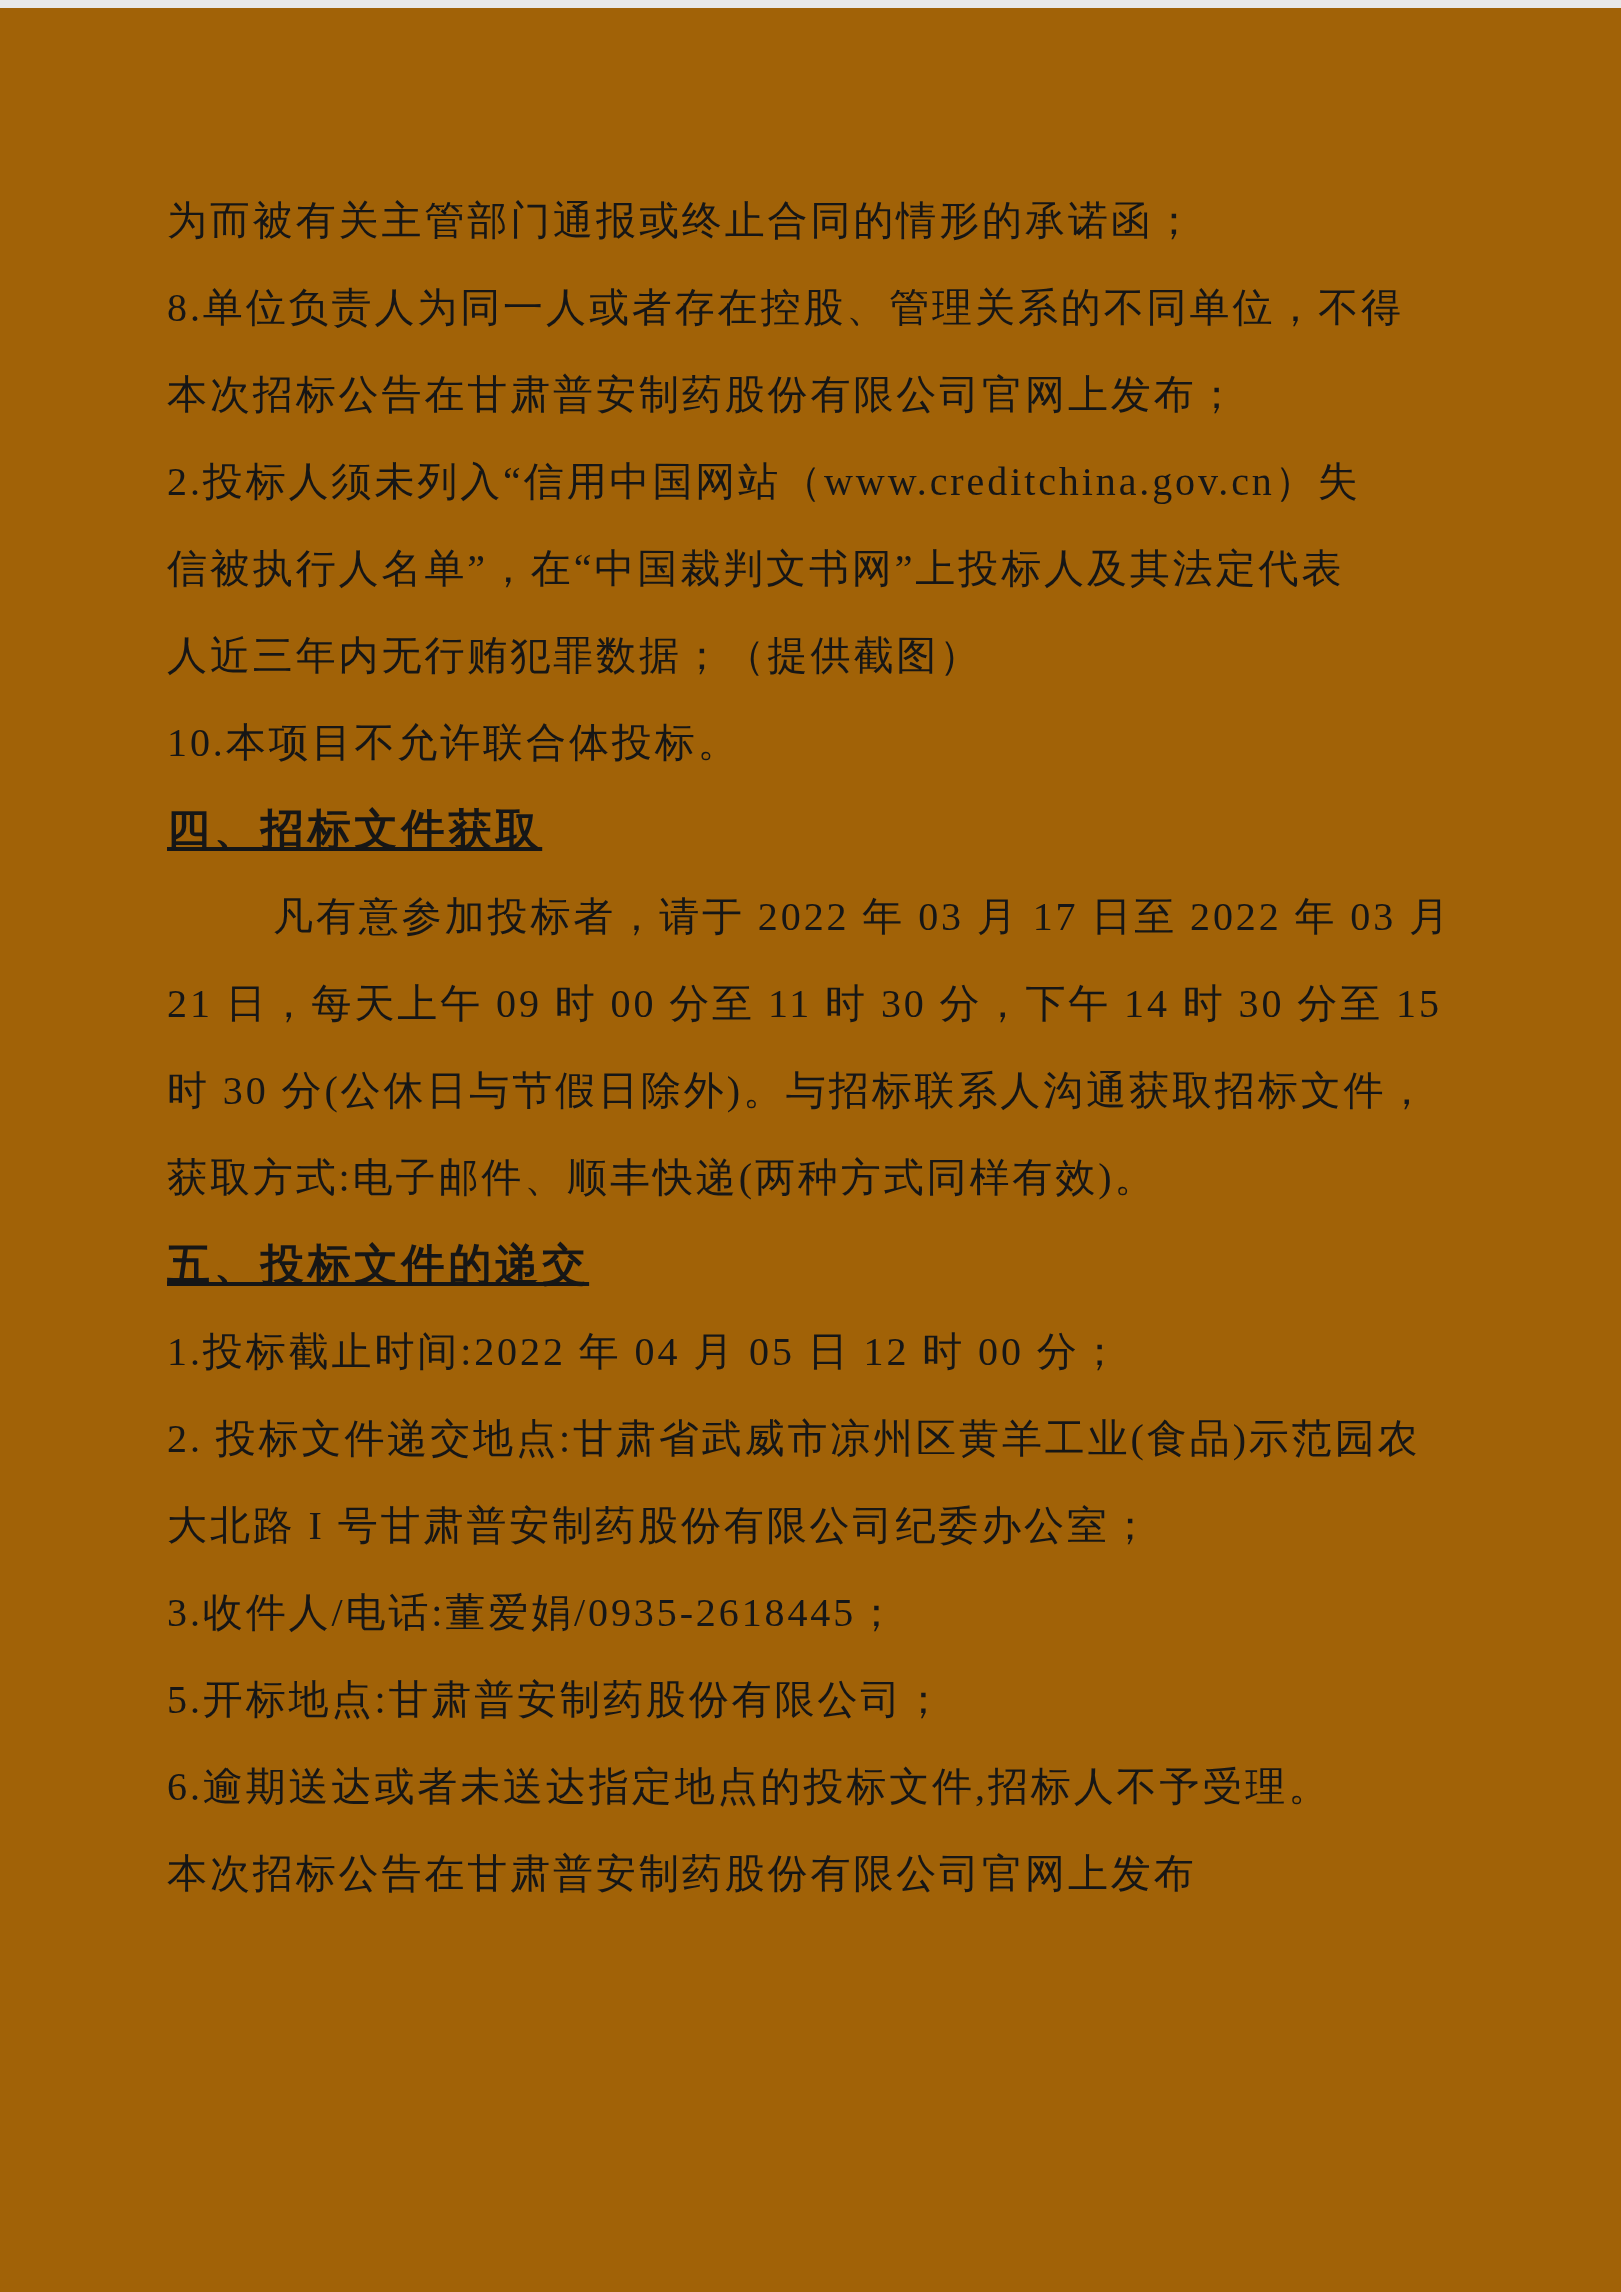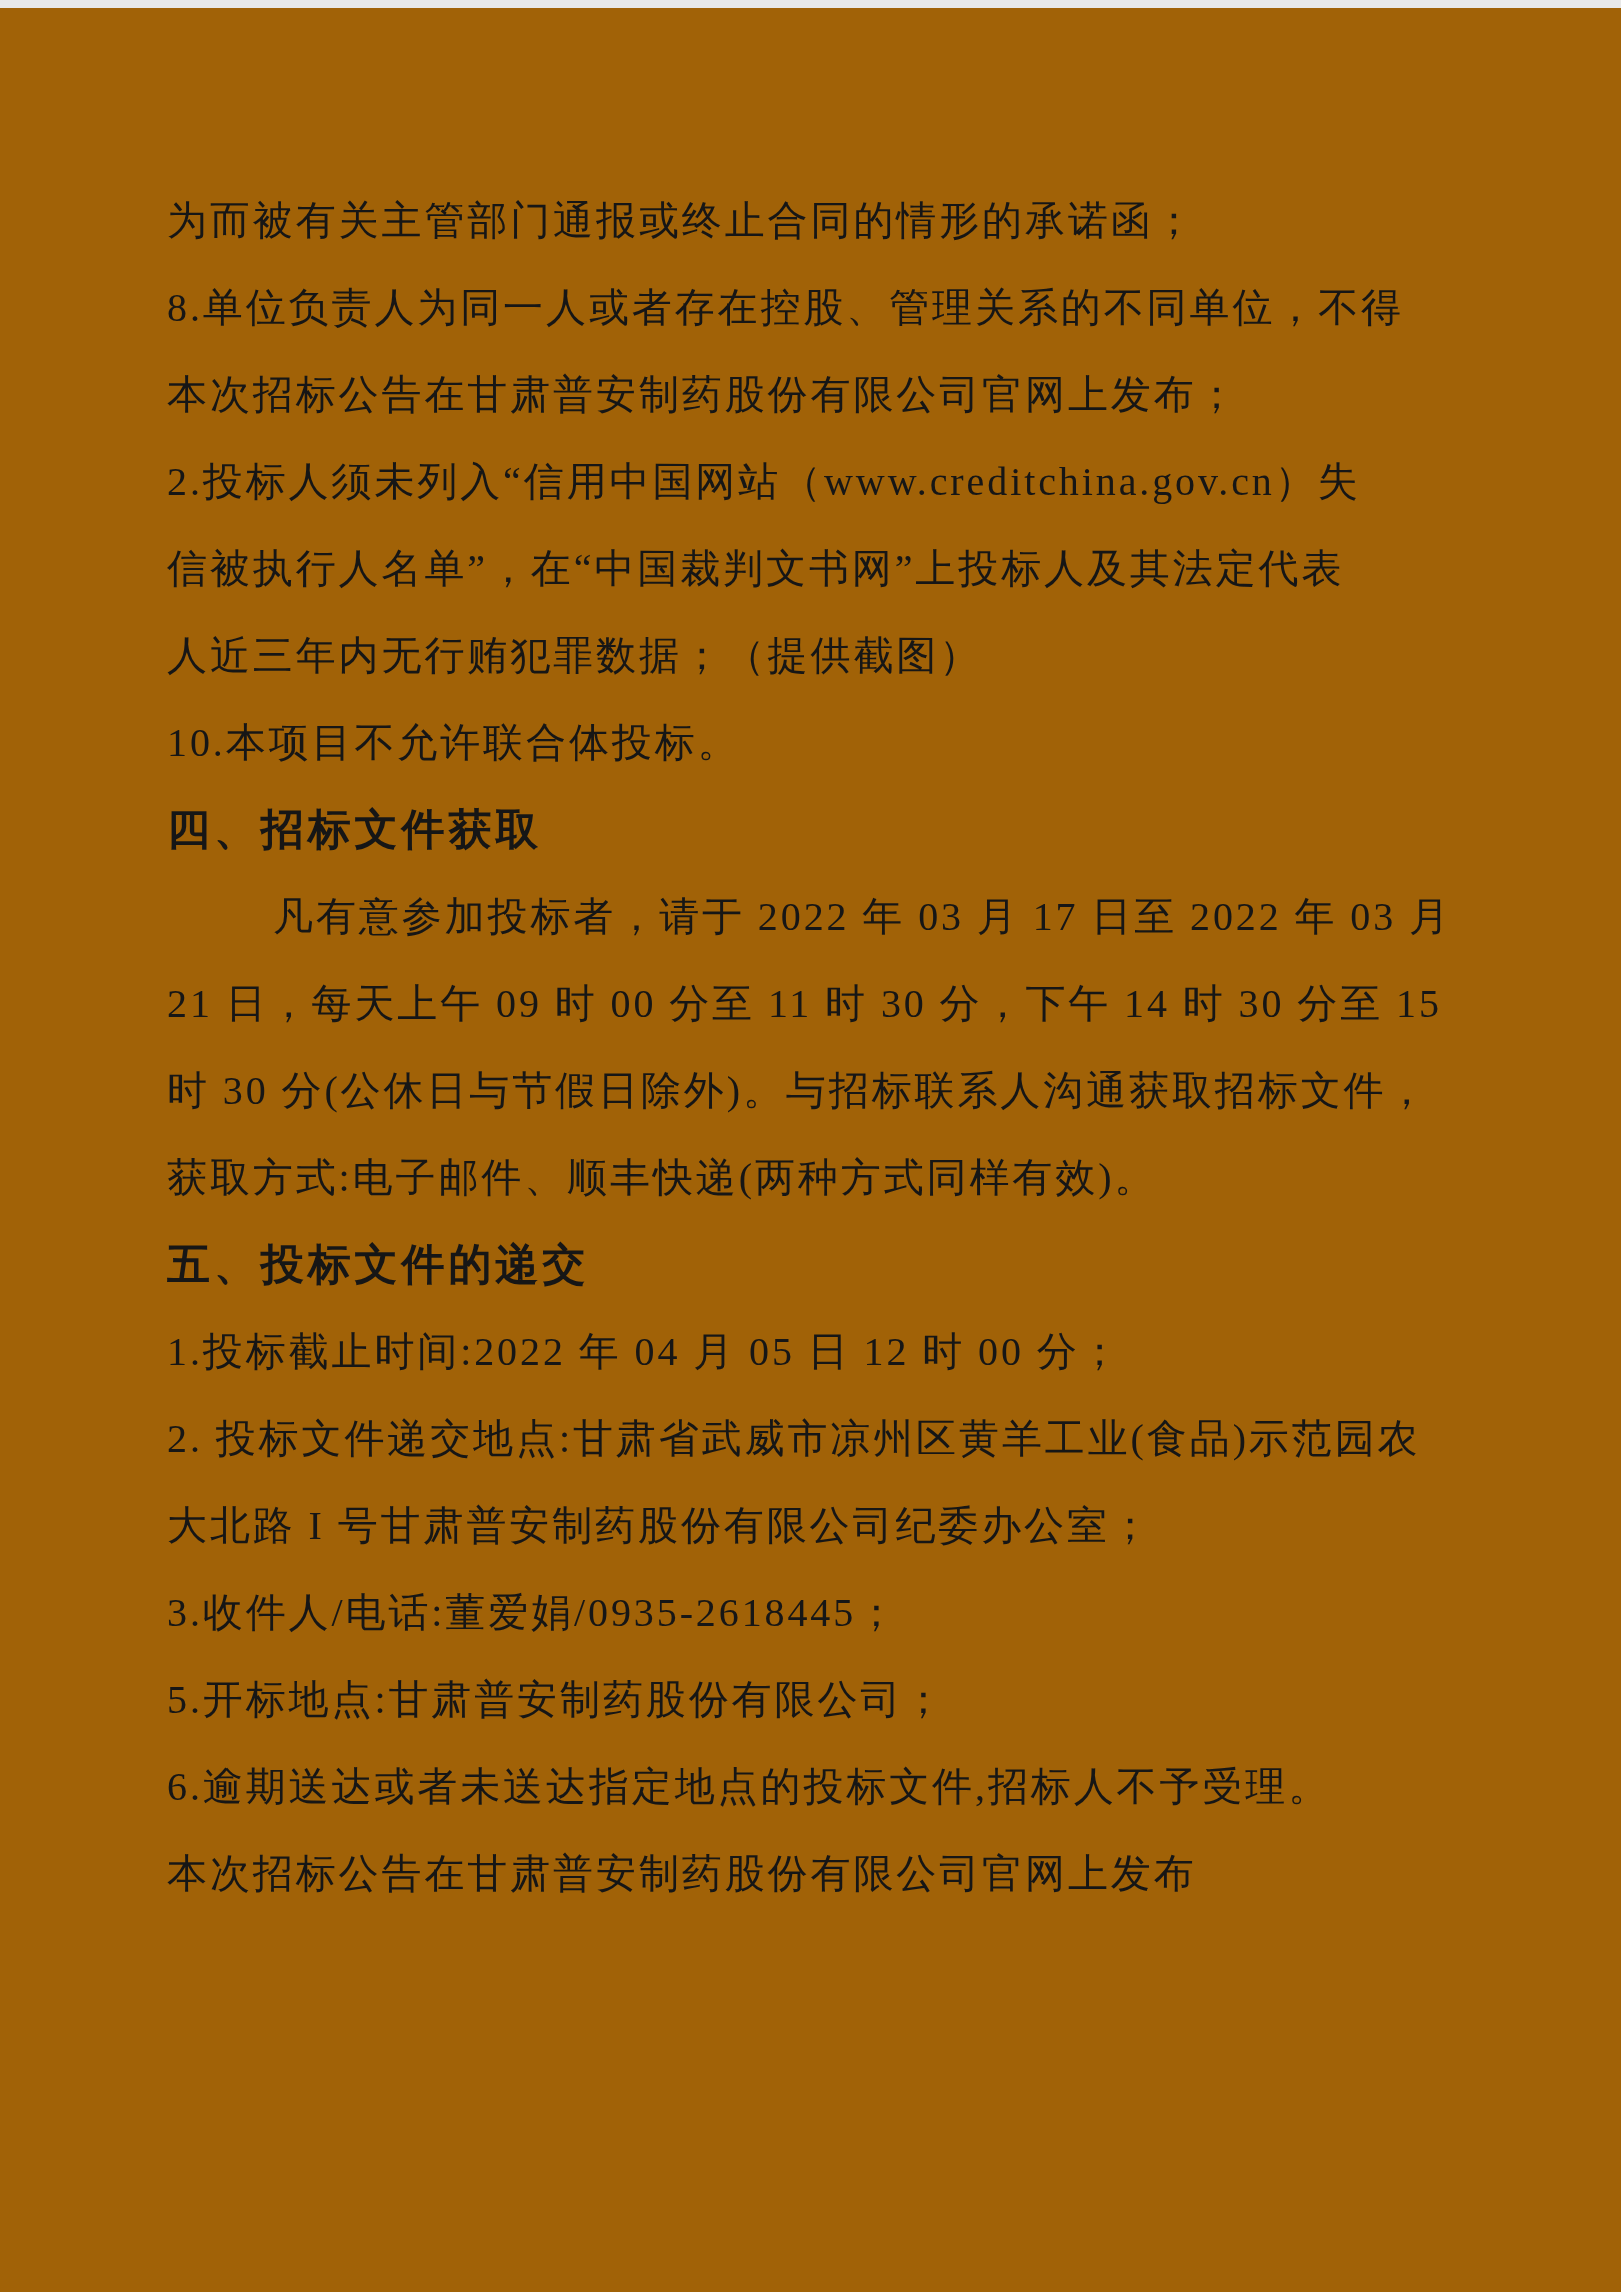--- a/index.html
+++ b/index.html
@@ -28,20 +28,21 @@
   }
   .line.indent {
     padding-left: 94px;
     text-align: center;
   }
   .line.heading {
     font-family: "Liberation Sans", "DejaVu Sans", sans-serif;
     font-weight: 700;
     font-size: 43px;
     letter-spacing: 3.9px;
+    text-decoration: underline;
   }
 </style>
 </head>
 <body>
 
 <div class="page">
   <div class="line body">为而被有关主管部门通报或终止合同的情形的承诺函；</div>
   <div class="line body">8.单位负责人为同一人或者存在控股、管理关系的不同单位，不得</div>
   <div class="line body">本次招标公告在甘肃普安制药股份有限公司官网上发布；</div>
   <div class="line body">2.投标人须未列入“信用中国网站（www.creditchina.gov.cn）失</div>

